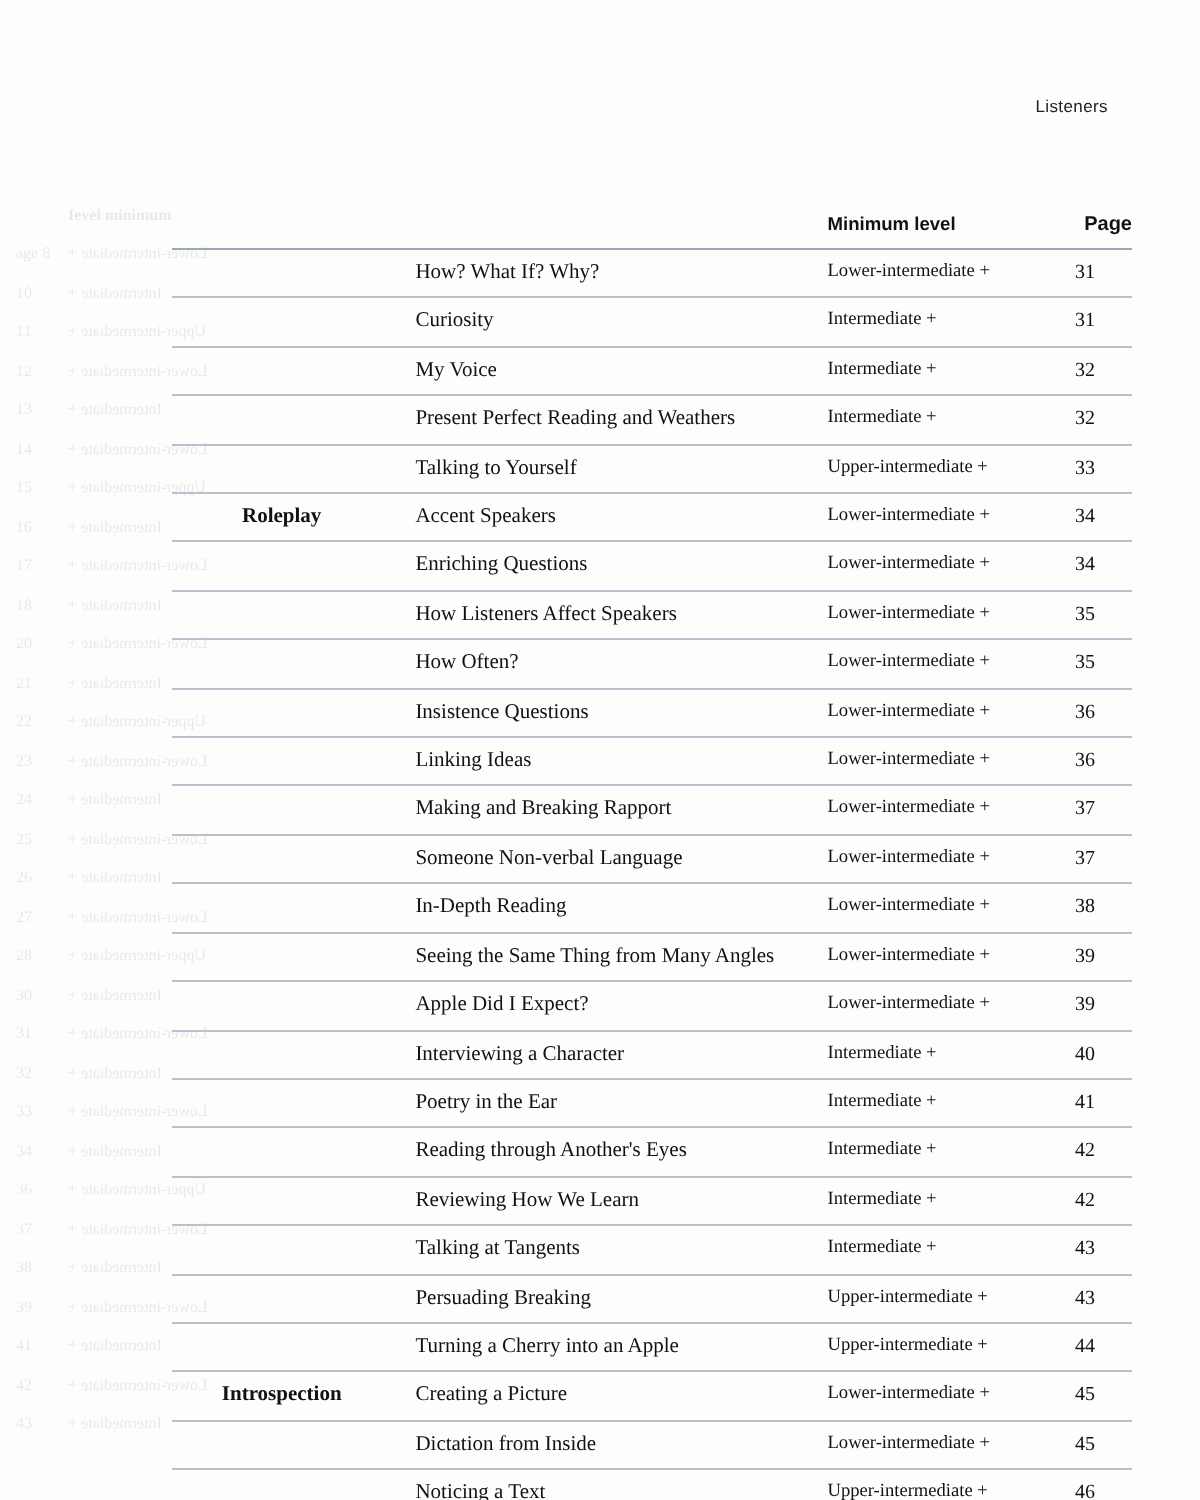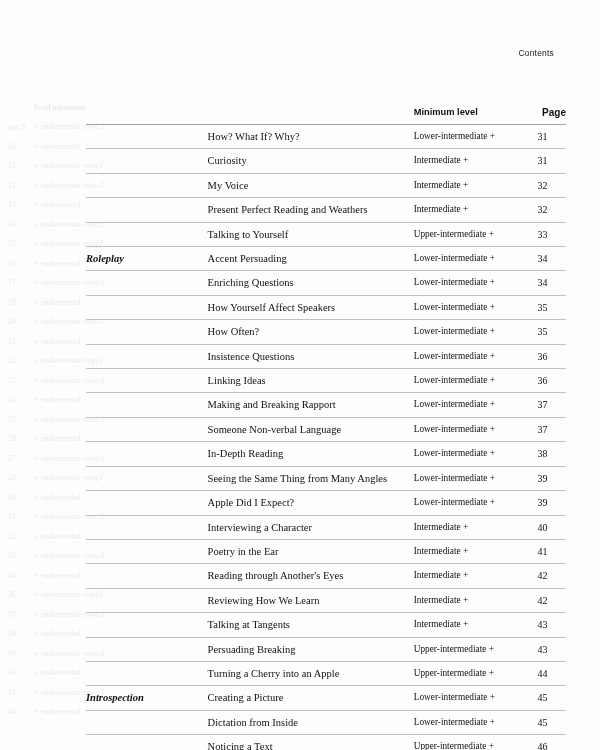--- a/index.html
+++ b/index.html
@@ -38,23 +38,22 @@
     width: 480px;
     border-collapse: collapse;
     font-family: "Liberation Serif", serif;
   }
   .toc td, .toc th {
     padding: 0;
     vertical-align: middle;
   }
   .col-section {
     width: 112px;
-    text-align: left;
+    text-align: center;
     padding-right: 10px !important;
-    font-style: italic;
     font-weight: bold;
     font-size: 10.5px;
     color: #111;
     font-family: "Liberation Serif", serif;
   }
   .col-title {
     width: 210px;
     font-size: 10.5px;
     color: #111;
     padding-left: 2px !important;
@@ -172,21 +171,21 @@
       <div class="ghost-col" style="left: 34px; top: 490px; transform: scaleX(-1);">Upper-intermediate +</div>
       <div class="ghost-col" style="left: 34px; top: 509.5px; transform: scaleX(-1);">Lower-intermediate +</div>
       <div class="ghost-col" style="left: 34px; top: 529px; transform: scaleX(-1);">Intermediate +</div>
       <div class="ghost-col" style="left: 34px; top: 548.5px; transform: scaleX(-1);">Lower-intermediate +</div>
       <div class="ghost-col" style="left: 34px; top: 568px; transform: scaleX(-1);">Intermediate +</div>
       <div class="ghost-col" style="left: 34px; top: 587.5px; transform: scaleX(-1);">Lower-intermediate +</div>
       <div class="ghost-col" style="left: 34px; top: 607px; transform: scaleX(-1);">Intermediate +</div>
       <div class="ghost-col" style="left: 34px; top: 3px; font-weight: bold;">Ievel minimum</div>
     </div>
 
-  <div class="header">Contents</div>
+  <div class="header">Listeners</div>
 
   <table class="toc">
     <thead>
       <tr class="headrow">
         <th class="col-section"></th>
         <th class="col-title"></th>
         <th class="col-level">Minimum level</th>
         <th class="col-page">Page</th>
       </tr>
     </thead>
@@ -216,33 +215,33 @@
           <td class="col-page">32</td>
         </tr>
         <tr class="rowline">
           <td class="col-section"></td>
           <td class="col-title">Talking to Yourself</td>
           <td class="col-level">Upper-intermediate +</td>
           <td class="col-page">33</td>
         </tr>
         <tr class="rowline">
           <td class="col-section">Roleplay</td>
-          <td class="col-title">Accent Persuading</td>
+          <td class="col-title">Accent Speakers</td>
           <td class="col-level">Lower-intermediate +</td>
           <td class="col-page">34</td>
         </tr>
         <tr class="rowline">
           <td class="col-section"></td>
           <td class="col-title">Enriching Questions</td>
           <td class="col-level">Lower-intermediate +</td>
           <td class="col-page">34</td>
         </tr>
         <tr class="rowline">
           <td class="col-section"></td>
-          <td class="col-title">How Yourself Affect Speakers</td>
+          <td class="col-title">How Listeners Affect Speakers</td>
           <td class="col-level">Lower-intermediate +</td>
           <td class="col-page">35</td>
         </tr>
         <tr class="rowline">
           <td class="col-section"></td>
           <td class="col-title">How Often?</td>
           <td class="col-level">Lower-intermediate +</td>
           <td class="col-page">35</td>
         </tr>
         <tr class="rowline">

